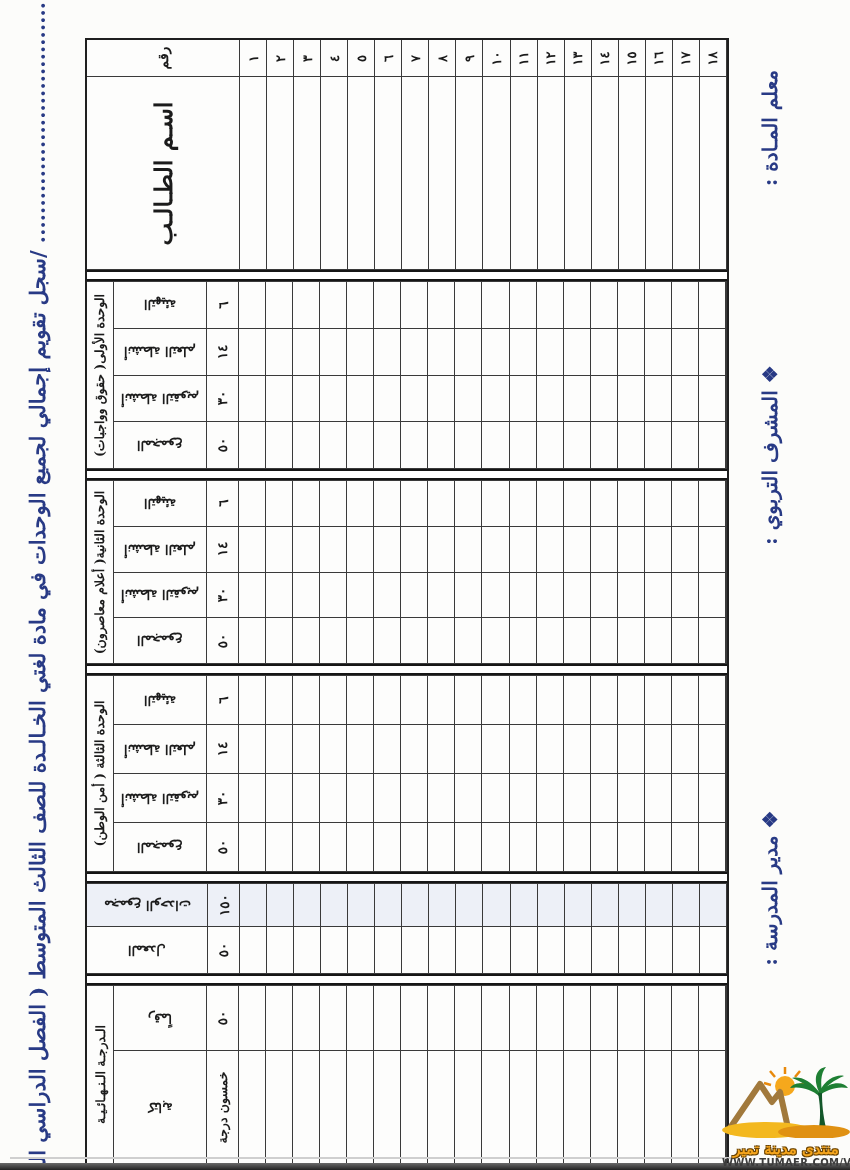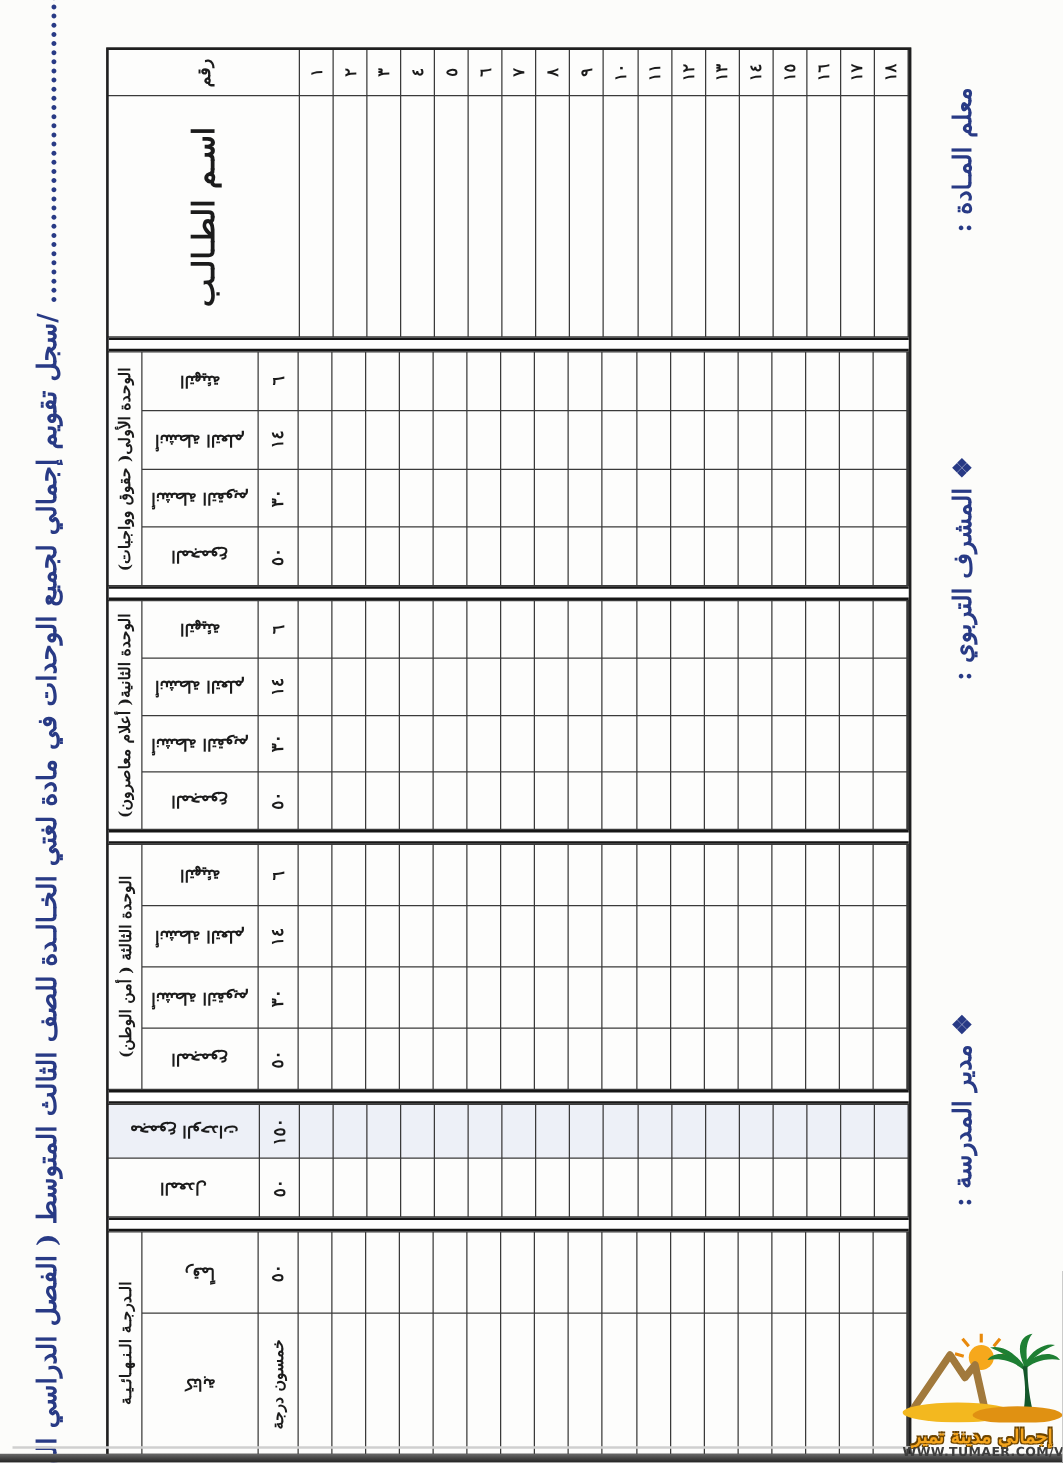--- a/index.html
+++ b/index.html
@@ -637,17 +637,17 @@
         <path d="M97 26 C110 14 122 16 126 22 C114 20 104 24 97 30 Z"></path>
         <path d="M97 26 C90 10 96 2 104 1 C98 8 99 18 100 26 Z"></path>
         <path d="M97 26 C104 12 116 8 122 10 C112 14 104 20 99 28 Z"></path>
         <path d="M97 26 C88 14 78 10 70 12 C80 16 90 22 95 28 Z"></path>
       </g>
       <path d="M96 27 C98 38 99 48 97 62 L104 62 C101 48 100 38 100 27 Z" fill="#14572a"></path>
 
       <ellipse cx="44" cy="64" rx="44" ry="8" fill="#f3b81f"></ellipse>
       <ellipse cx="92" cy="66" rx="36" ry="7" fill="#e09112"></ellipse>
     </svg>
-    <div class="logo-name">إجمالي مدينة تمير</div>
+    <div class="logo-name">منتدى مدينة تمير</div>
     <div class="logo-url">WWW.TUMAER.COM/VB</div>
   </div>
 
 </div>
 
 </body></html>

